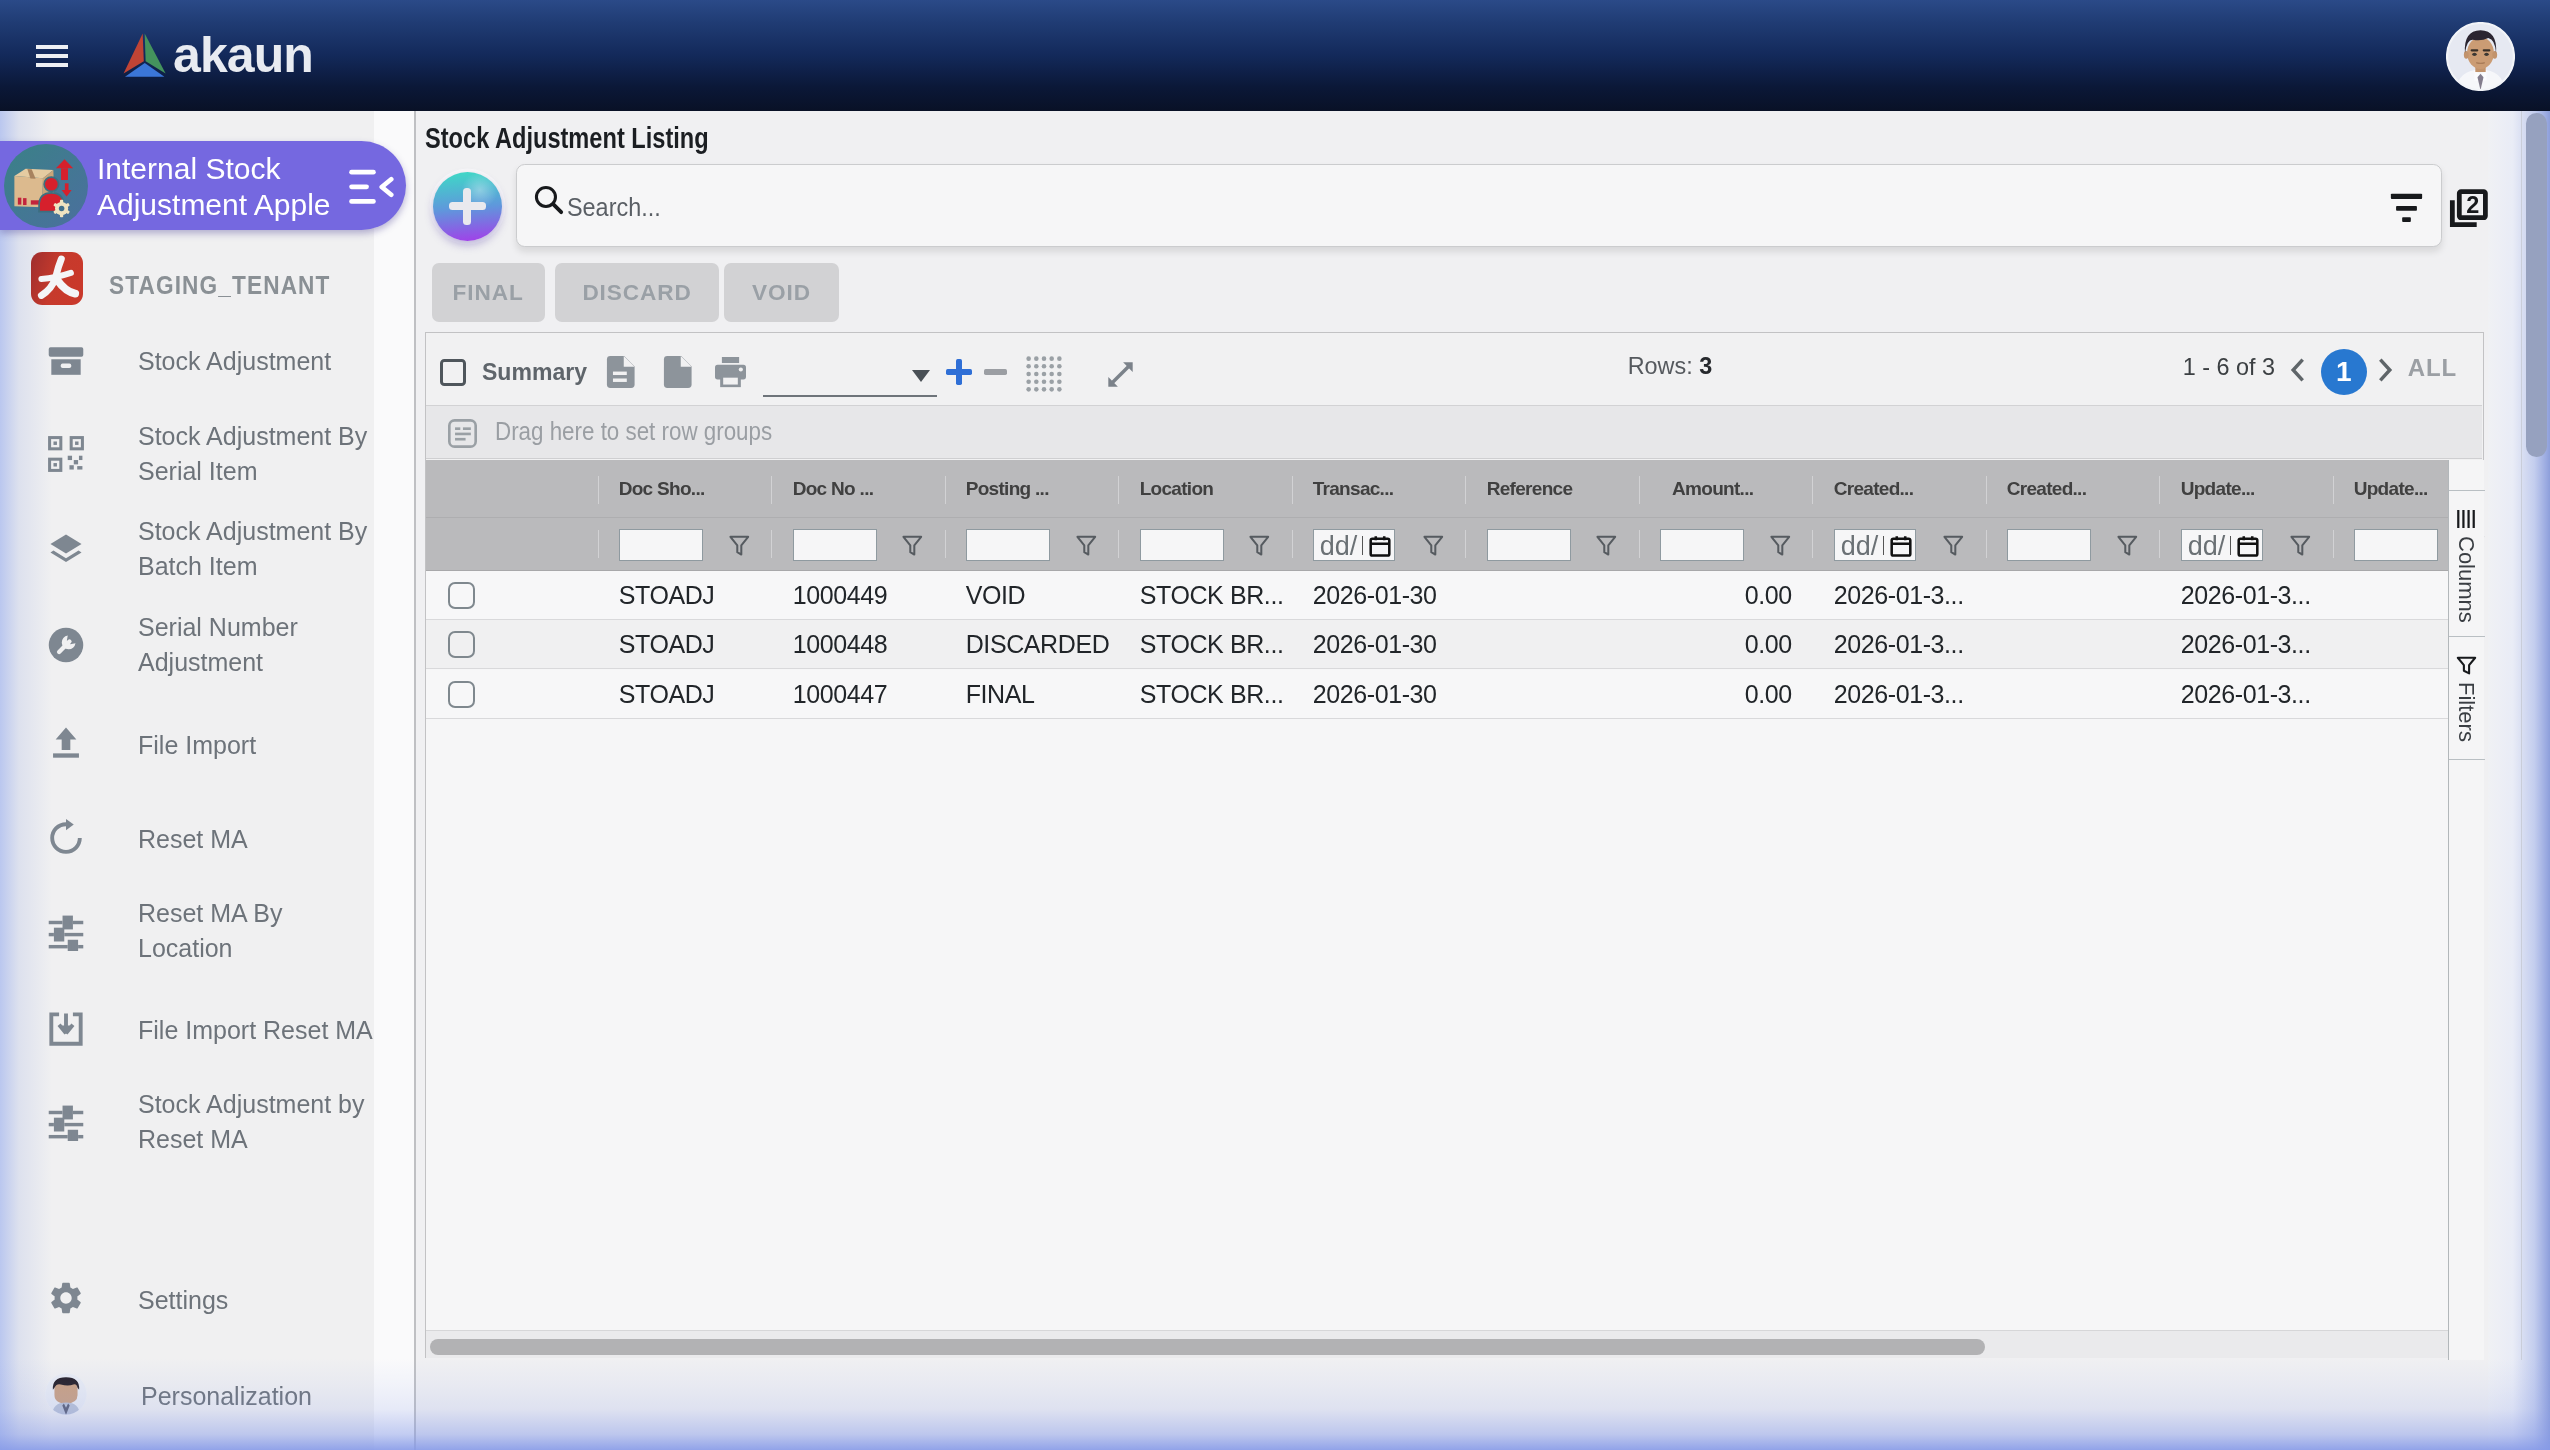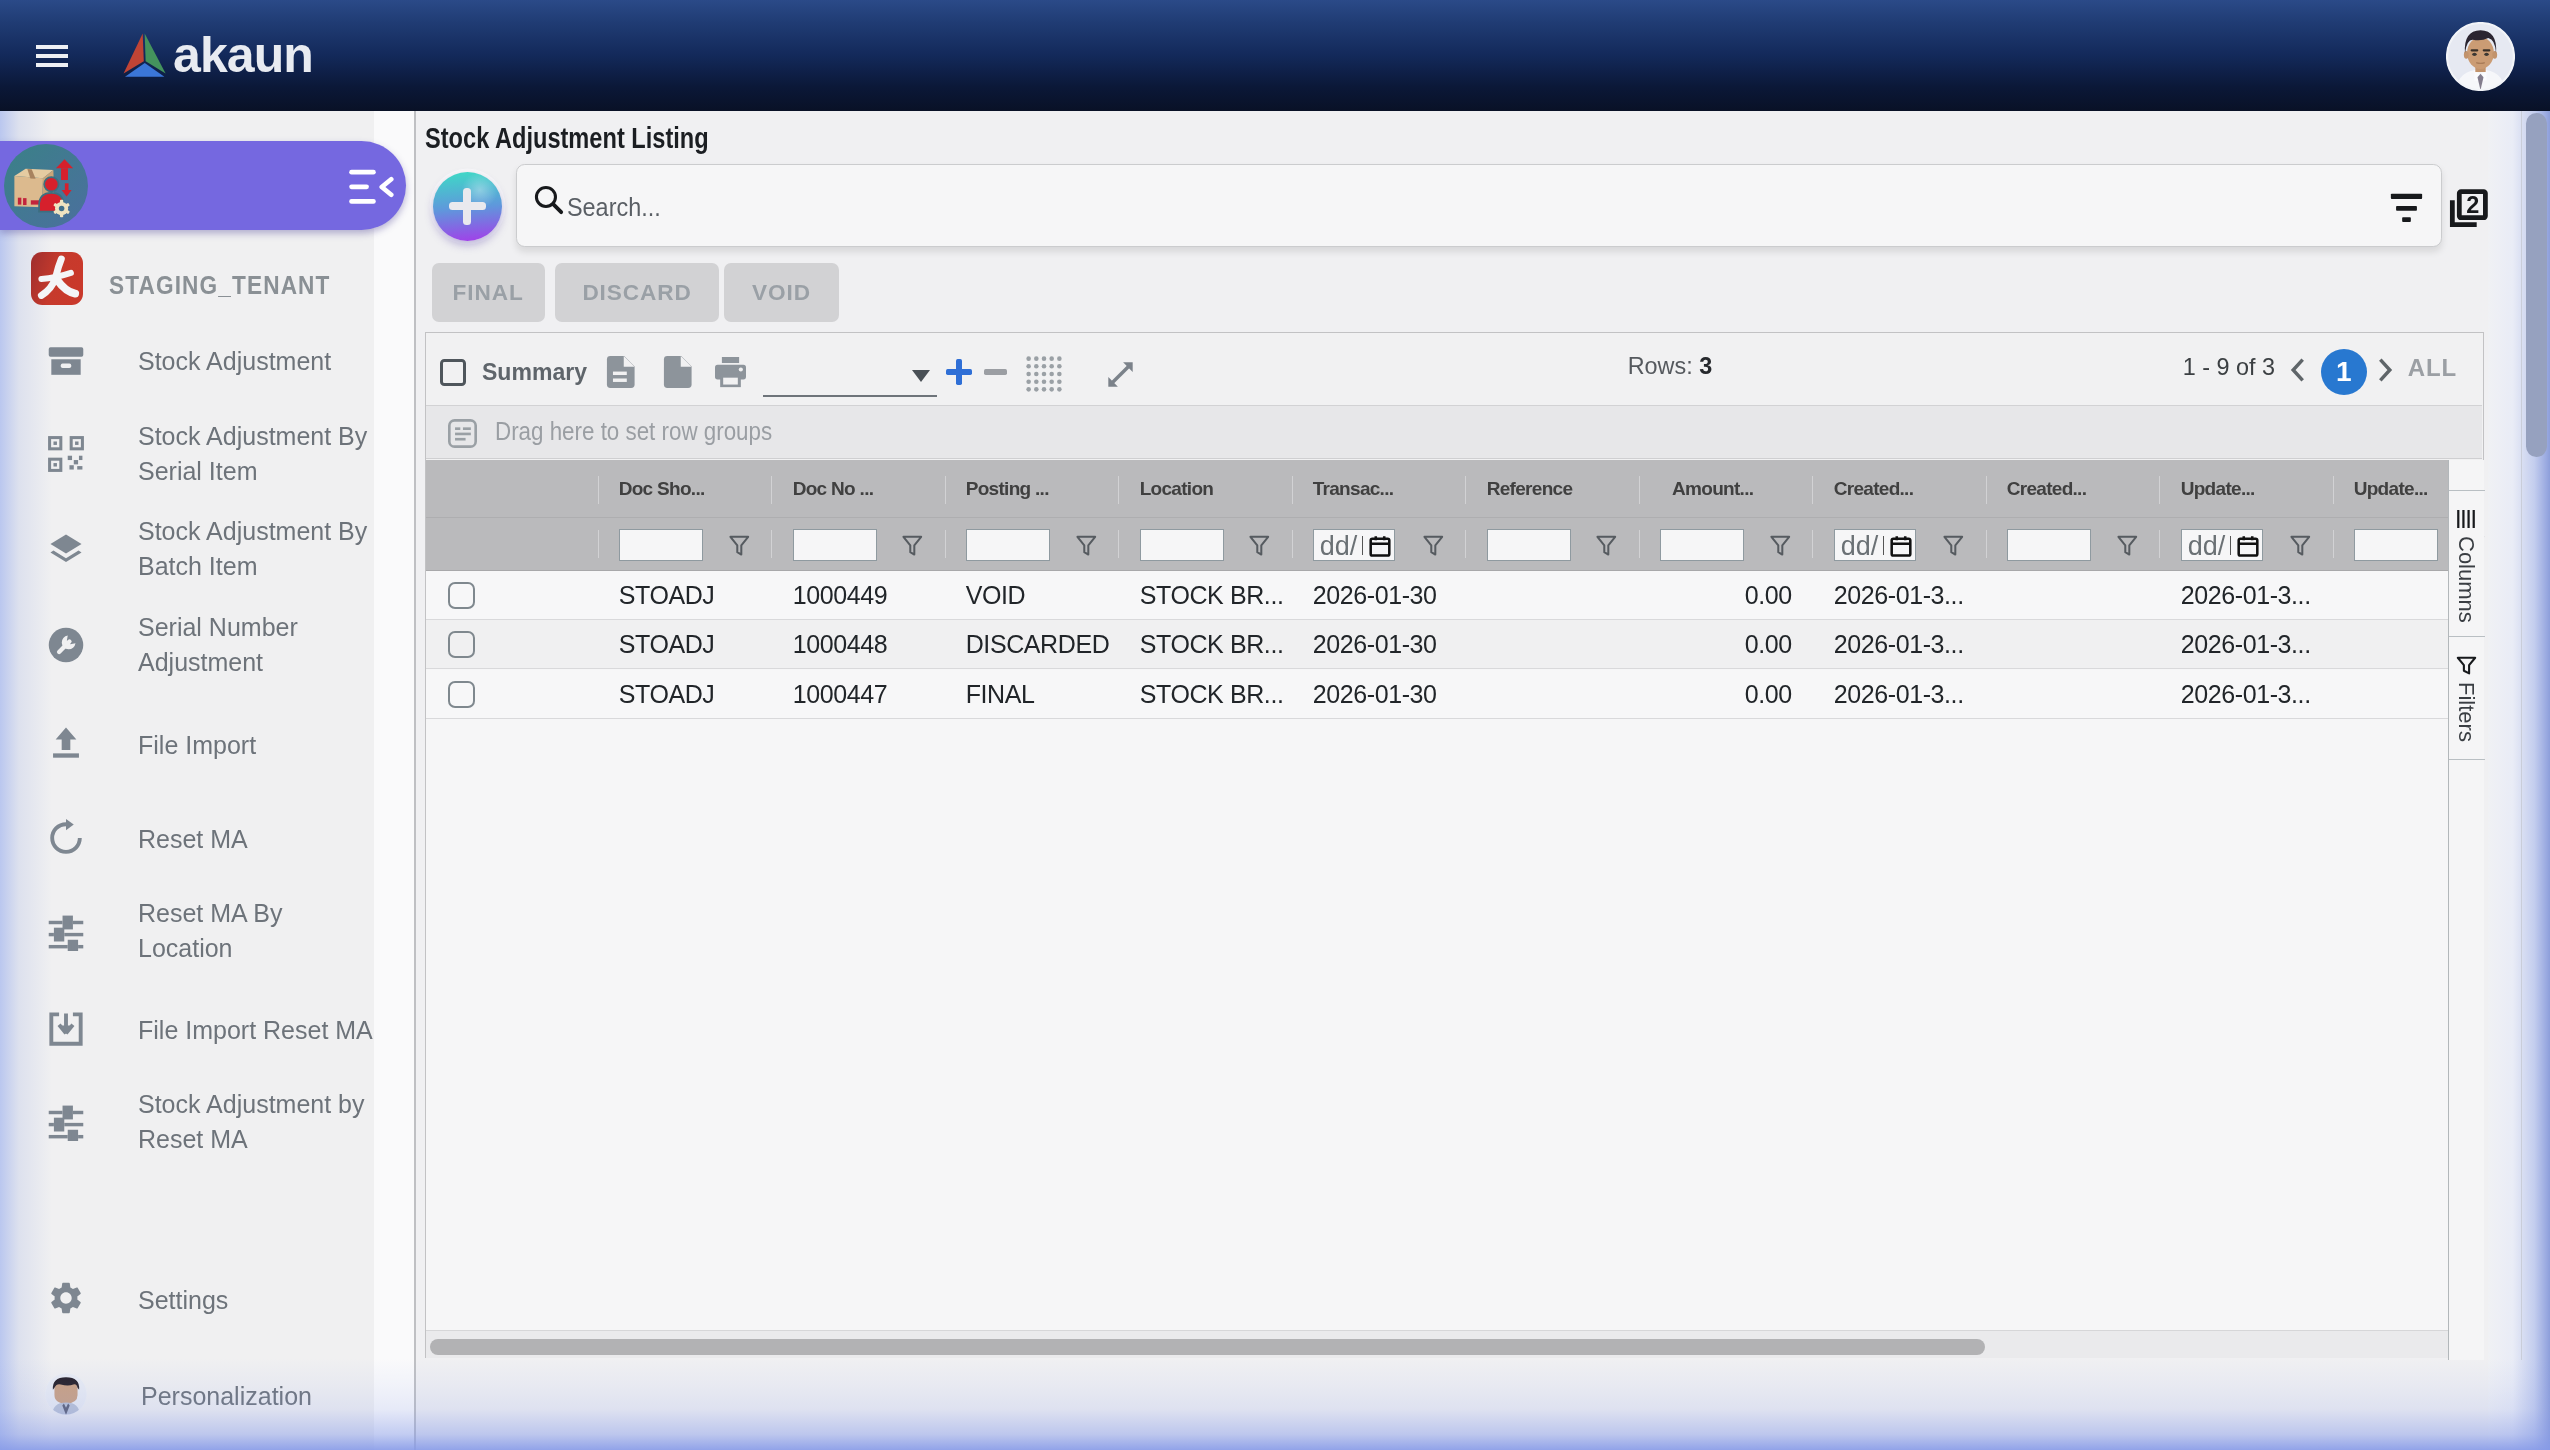--- a/index.html
+++ b/index.html
@@ -98,20 +98,21 @@
     </g>
     <circle cx="40" cy="40" r="38.8" fill="none" stroke="#f2f4f8" stroke-width="2.5"></circle>
   </svg>
 </div>
 
 <div id="sidebar"></div>
 <div id="sidestrip"></div>
 <div id="sideborder"></div>
 
 <div id="pill">
+  <div class="pill-text">Internal Stock<br>Adjustment Apple</div>
   <svg class="abs" style="left:349px;top:28px" width="45" height="36" viewBox="0 0 52 42">
     <g fill="#fff">
       <rect x="0" y="1" width="31" height="5.5" rx="2.7"></rect>
       <rect x="0" y="18" width="23" height="5.5" rx="2.7"></rect>
       <rect x="0" y="35" width="31" height="5.5" rx="2.7"></rect>
     </g>
     <path d="M49 12 L38 21 L49 30" stroke="#fff" stroke-width="5.5" fill="none" stroke-linecap="round" stroke-linejoin="round"></path>
   </svg>
   <svg class="abs" style="left:4.3px;top:2.6px" width="84" height="84" viewBox="0 0 97 97">
     <defs>
@@ -378,21 +379,21 @@
             <circle cx="29.25" cy="38" r="2.6"></circle>
             <circle cx="38" cy="38" r="2.6"></circle>
         </g>
       </svg>
       <svg class="abs" style="left:678px;top:25px" width="33" height="33" viewBox="0 0 38 38">
         <path d="M8 30 L30 8" stroke="#7b828a" stroke-width="4"></path>
         <path d="M22 5 L33 5 L33 16 Z" fill="#7b828a"></path>
         <path d="M16 33 L5 33 L5 22 Z" fill="#7b828a"></path>
       </svg>
       <div class="abs" style="left:1202px;top:22px;font-size:23.4px;line-height:23.4px;color:#55595e">Rows: <b style="color:#26292d">3</b></div>
-      <div class="abs" style="left:1757px;top:22.6px;font-size:23.4px;line-height:23.4px;color:#3c4043">1 - 9 of 3</div>
+      <div class="abs" style="left:1757px;top:22.6px;font-size:23.4px;line-height:23.4px;color:#3c4043">1 - 6 of 3</div>
       <svg class="abs" style="left:1862px;top:22.6px" width="19" height="28" viewBox="0 0 22 32">
           <path d="M17 4 L6 16 L17 28" stroke="#5f6569" stroke-width="4" fill="none"></path>
         </svg>
       <div class="abs" style="left:1895px;top:15.6px;width:46px;height:46px;border-radius:50%;background:#2878d0;color:#fff;font-weight:bold;font-size:28px;text-align:center;line-height:46px">1</div>
       <svg class="abs" style="left:1950px;top:22.6px" width="19" height="28" viewBox="0 0 22 32">
           <path d="M5 4 L16 16 L5 28" stroke="#5f6569" stroke-width="4" fill="none"></path>
         </svg>
       <div class="abs" style="left:1982px;top:22.6px;font-size:24px;line-height:24px;font-weight:bold;letter-spacing:0.9px;color:#9b9fa4">ALL</div>
     </div>
     <div id="rowgroups">

